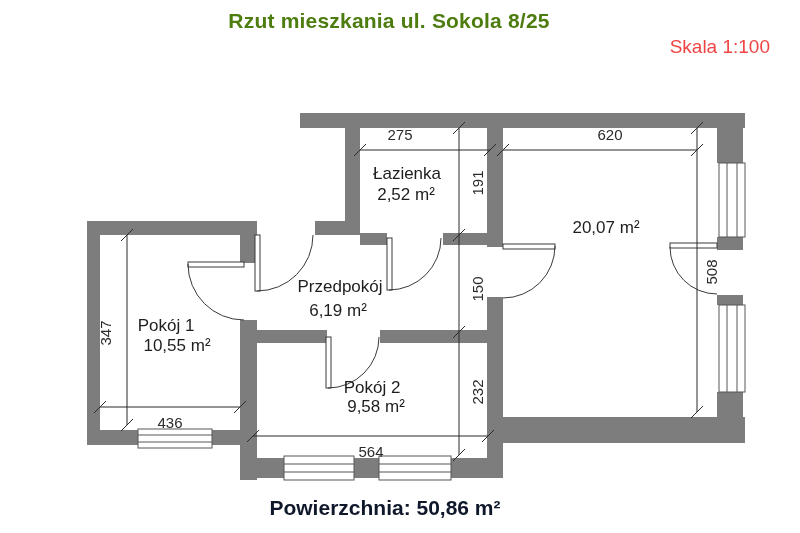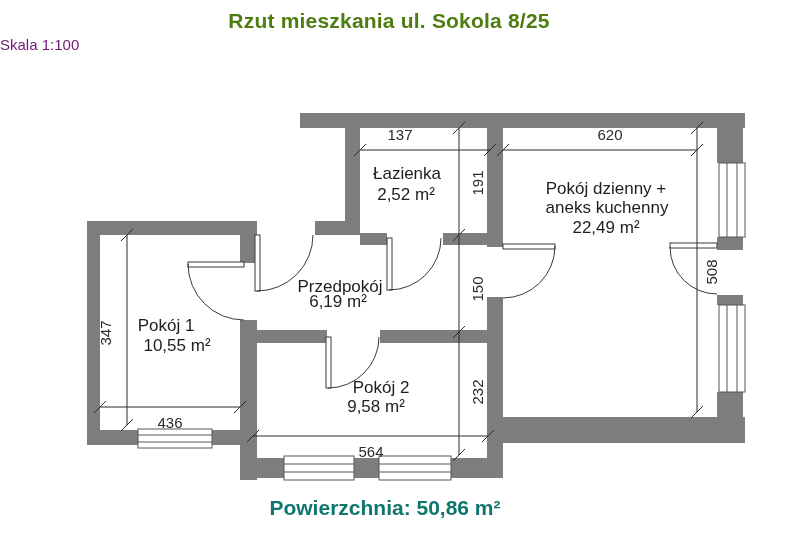--- a/index.html
+++ b/index.html
@@ -5,26 +5,26 @@
   html,body{margin:0;padding:0;background:#fff;}
   .stage{
     position:relative;width:800px;height:533px;background:#fff;overflow:hidden;
     font-family:"Liberation Sans","DejaVu Sans",sans-serif;color:var(--text,#1e1e1e);
   }
   .title{
     position:absolute;left:4px;top:9px;width:770px;text-align:center;
     font-size:21px;font-weight:bold;letter-spacing:.2px;color:#4d7c0f;
   }
   .subtitle{
-    position:absolute;left:0;top:36px;width:770px;text-align:left;
-    font-size:15px;color:#701a75;
+    position:absolute;left:0;top:36px;width:770px;text-align:right;
+    font-size:19px;color:#ef4444;
   }
   .footer{
     position:absolute;left:0;top:496px;width:770px;text-align:center;
-    font-size:21px;font-weight:bold;color:#0f766e;
+    font-size:21px;font-weight:bold;color:#0f172a;
   }
   svg.plan{position:absolute;left:0;top:0;}
   .wall{fill:var(--wall,#7d7d7d);}
   .leaf{fill:#ffffff;stroke:var(--line,#3a3a3a);stroke-width:1;}
   .arc{fill:none;stroke:var(--line,#3a3a3a);stroke-width:1;}
   .win{fill:#ffffff;stroke:#575757;stroke-width:1;}
   .winline{stroke:#575757;stroke-width:1;}
   .dimline{stroke:#2b2b2b;stroke-width:1;}
   .lbl{
     position:absolute;transform:translate(-50%,-50%);white-space:nowrap;
@@ -158,34 +158,32 @@
 
       <line class="dimline" x1="253" y1="436" x2="488" y2="436"></line>
       <line class="dimline" x1="247" y1="442" x2="259" y2="430"></line>
       <line class="dimline" x1="482" y1="442" x2="494" y2="430"></line>
     </g>
   </svg>
 
   <div class="lbl" style="left:407px;top:174px">Łazienka</div>
   <div class="lbl" style="left:406px;top:195px">2,52 m²</div>
 
-  <div class="lbl" style="left:606px;top:189px">Pokój dzienny +</div>
-  <div class="lbl" style="left:607px;top:208px">aneks kuchenny</div>
-  <div class="lbl" style="left:606px;top:228px">22,49 m²</div>
+  <div class="lbl" style="left:606px;top:228px">20,07 m²</div>
 
   <div class="lbl" style="left:340px;top:287px">Przedpokój</div>
-  <div class="lbl" style="left:338px;top:302px">6,19 m²</div>
+  <div class="lbl" style="left:338px;top:311px">6,19 m²</div>
 
   <div class="lbl" style="left:166px;top:326px">Pokój 1</div>
   <div class="lbl" style="left:177px;top:346px">10,55 m²</div>
 
-  <div class="lbl" style="left:381px;top:388px">Pokój 2</div>
+  <div class="lbl" style="left:372px;top:388px">Pokój 2</div>
   <div class="lbl" style="left:376px;top:407px">9,58 m²</div>
 
-  <div class="dim" style="left:400px;top:134px">137</div>
+  <div class="dim" style="left:400px;top:134px">275</div>
   <div class="dim" style="left:610px;top:134px">620</div>
   <div class="dim vert" style="left:477px;top:183px">191</div>
   <div class="dim vert" style="left:477px;top:289px">150</div>
   <div class="dim vert" style="left:477px;top:392px">232</div>
   <div class="dim vert" style="left:711px;top:272px">508</div>
   <div class="dim vert" style="left:105px;top:333px">347</div>
   <div class="dim" style="left:170px;top:422px">436</div>
   <div class="dim" style="left:371px;top:451px">564</div>
 
   <div class="footer">Powierzchnia: 50,86 m²</div>

